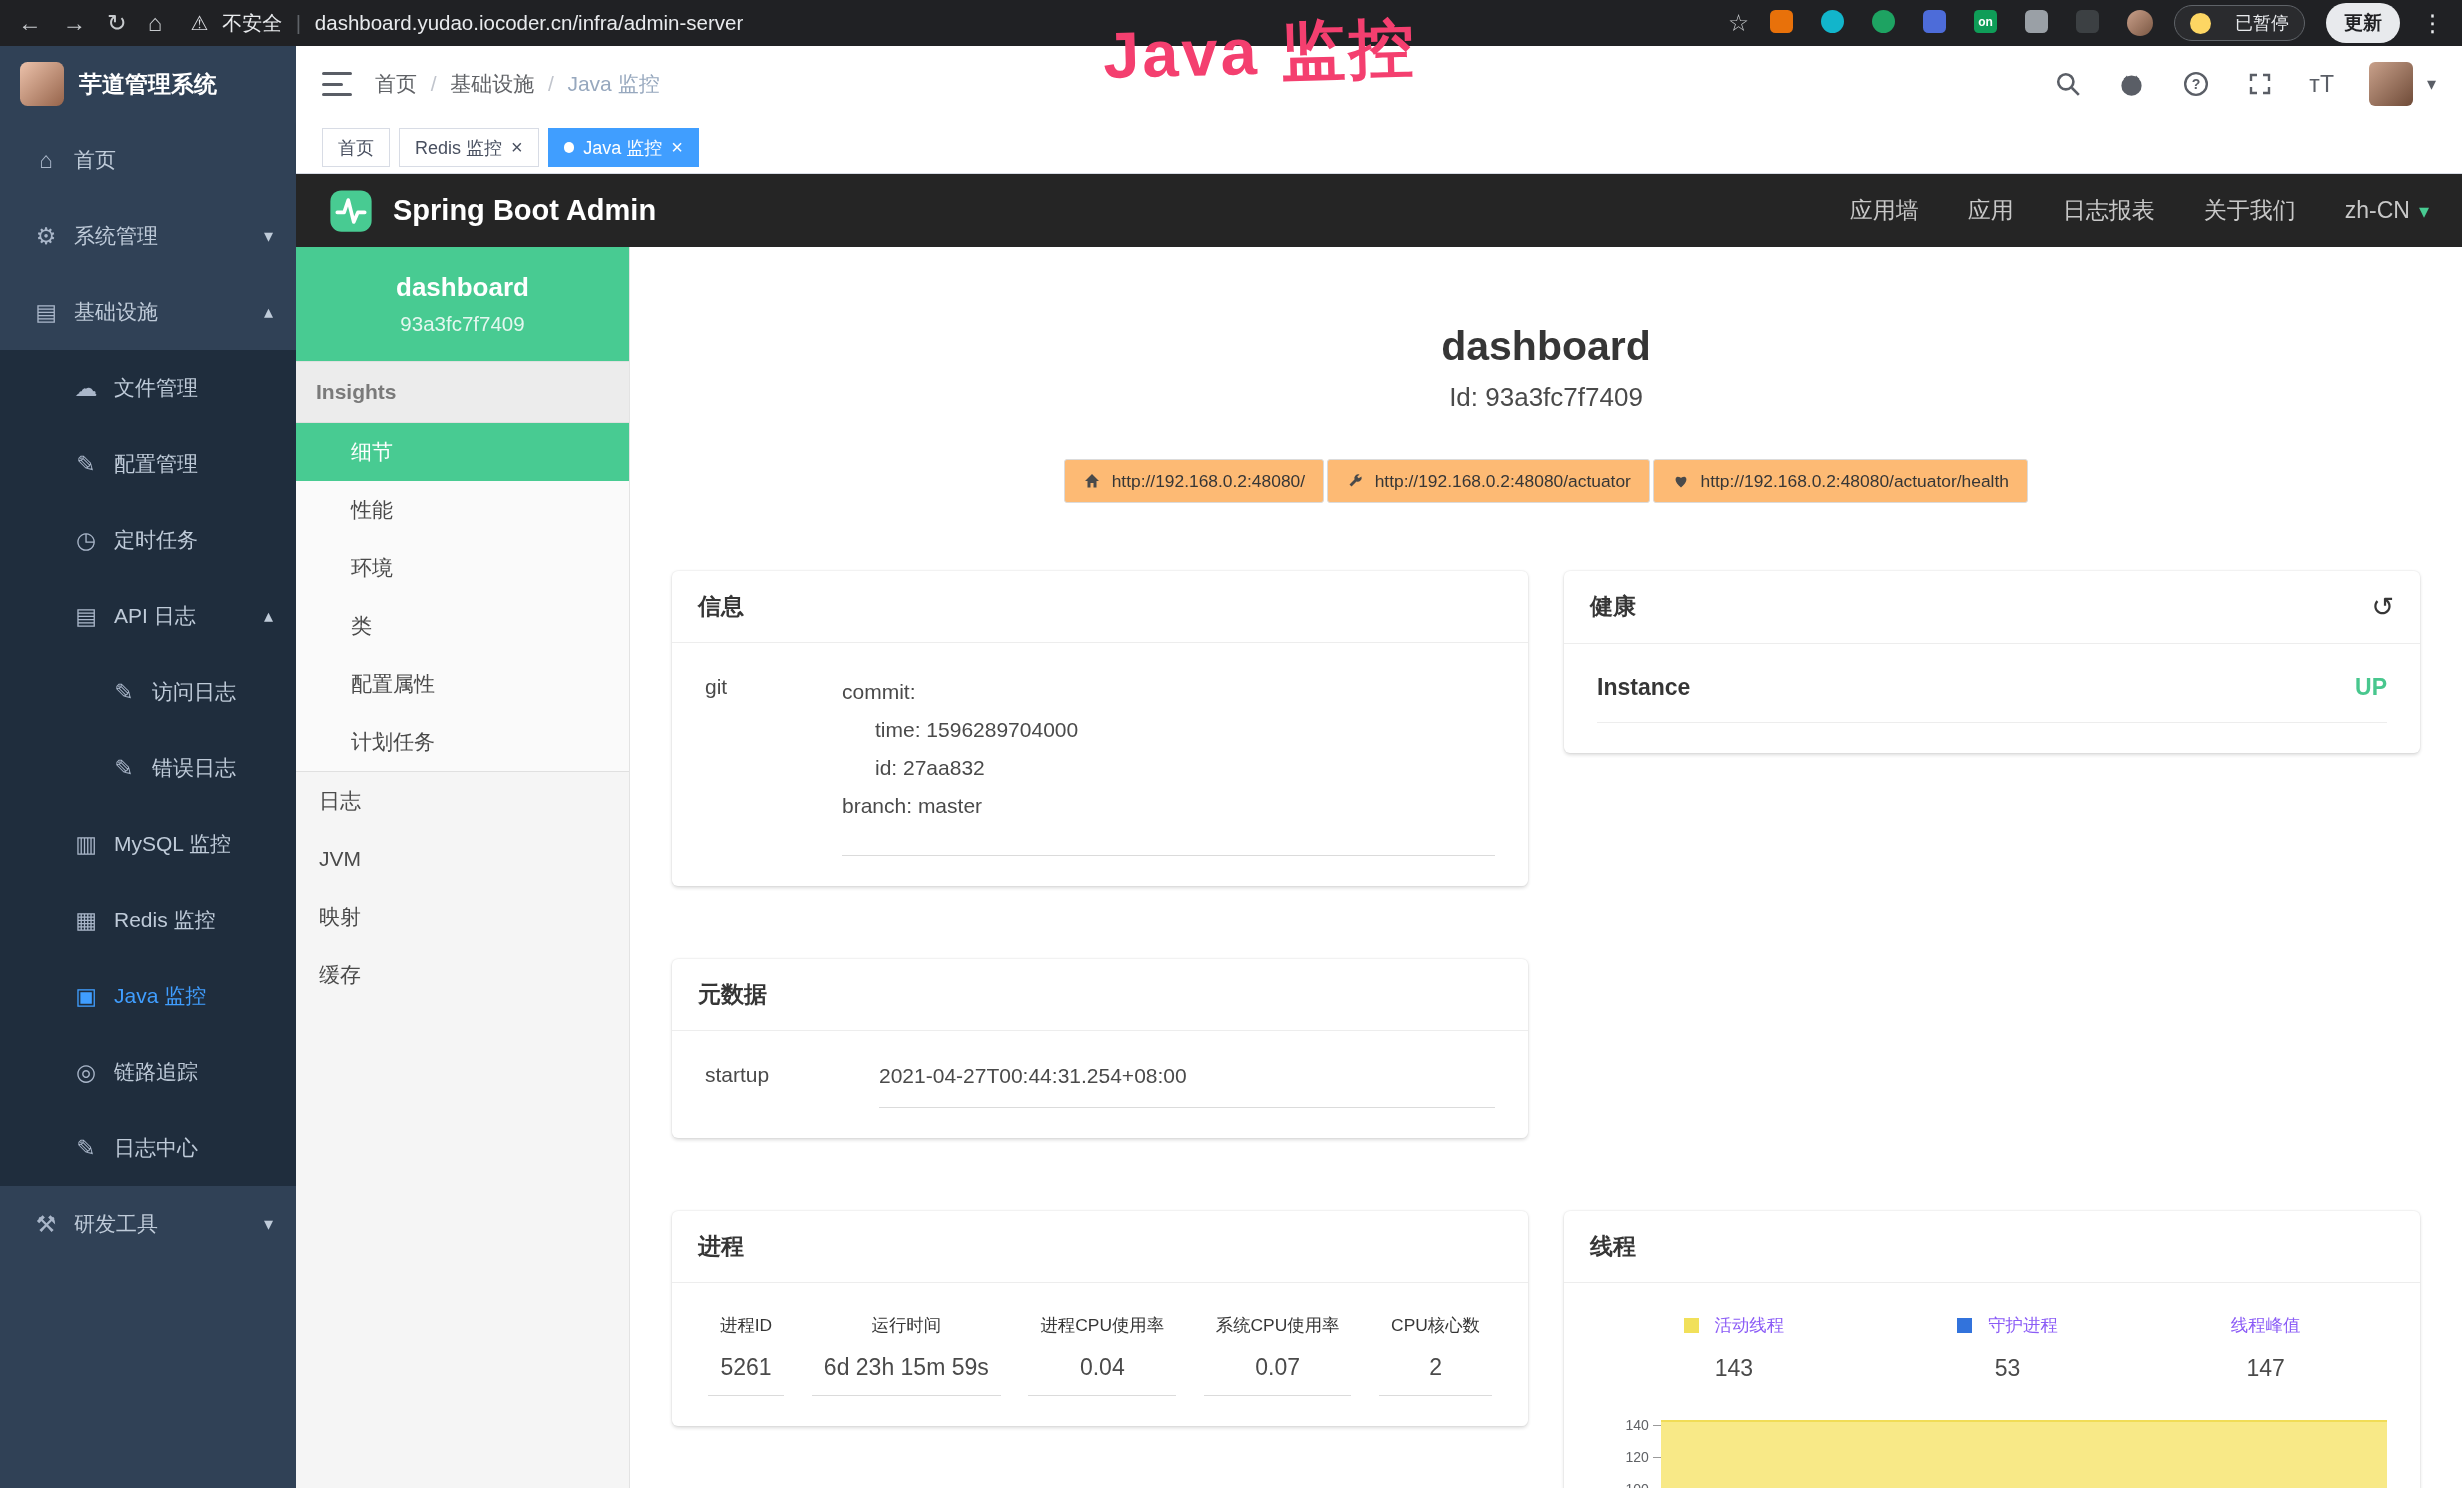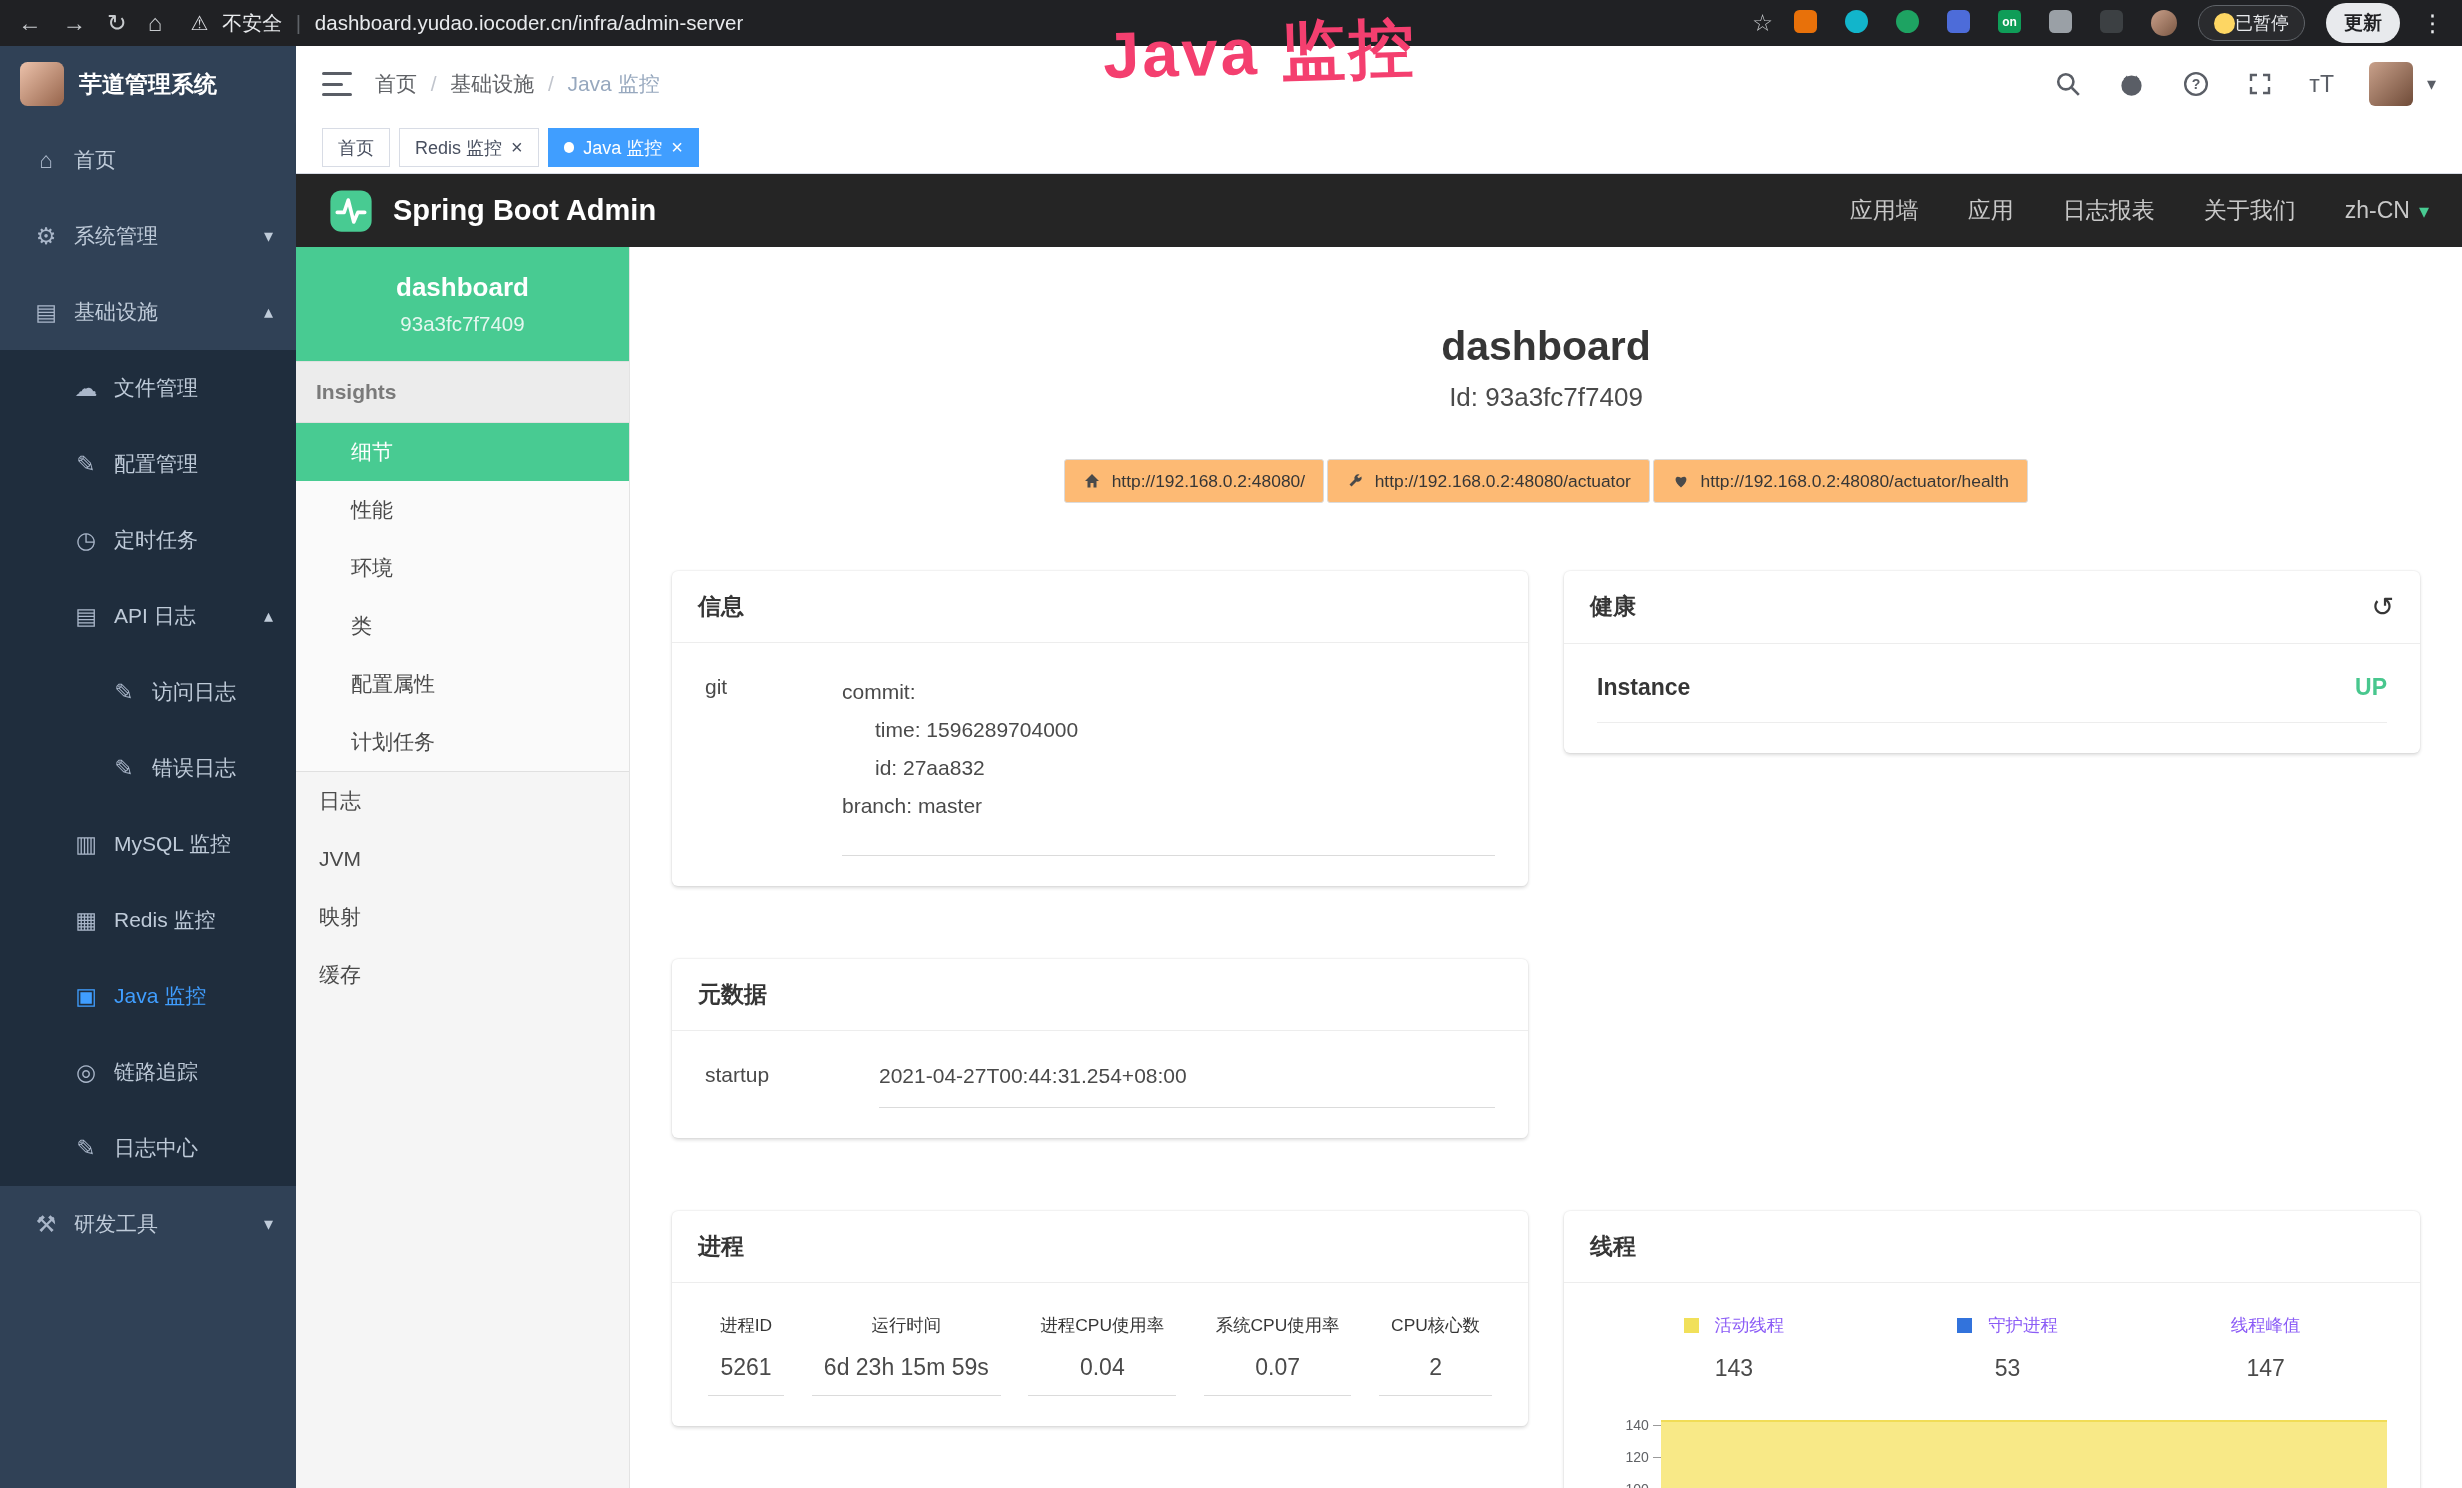--- a/index.html
+++ b/index.html
@@ -18,21 +18,21 @@
   .exts{display:flex;align-items:flex-start;gap:28px}
   .ext{width:23px;height:23px;border-radius:5.3px;display:inline-block}
   .ext.fox{background:#e8710a}
   .ext.drop{background:#12b5cb;border-radius:50%}
   .ext.ycircle{background:#1ea362;border-radius:50%}
   .ext.grid{background:#4d6cd9}
   .ext.onbadge{background:#0f9d58;border-radius:4.6px;color:#fff;font-size:12px;display:inline-flex;align-items:center;justify-content:center;font-weight:bold}
   .ext.feather{background:#9aa0a6}
   .ext.puzzle{background:#3c4043}
   .profile-dot{width:26px;height:26px;border-radius:50%;background:linear-gradient(135deg,#caa08a,#7a5743)}
-  .pill{display:inline-flex;align-items:center;gap:0;border:0.8px solid #5f6368;border-radius:758px;padding:5.3px 15px;font-size:18px;color:#e8eaed;background:#2a2b2e}
+  .pill{display:inline-flex;align-items:center;gap:24px;border:0.8px solid #5f6368;border-radius:758px;padding:5.3px 15px;font-size:18px;color:#e8eaed;background:#2a2b2e}
   .face{width:21px;height:21px;border-radius:50%;background:#fdd663;display:inline-block}
   .update{background:#e8eaed;color:#202124;border:none;border-radius:758px;padding:6.8px 18px;font-size:19px;font-weight:bold}
   .kebab{font-size:23px;color:#e8eaed}
 
   
   .app{display:flex;height:1449px}
   .sidebar{width:296px;flex:0 0 296px;background:#304156;color:#bfcbd9}
   .logo{height:76px;display:flex;align-items:center;gap:15px;padding-left:20px}
   .logo .avatar{width:44px;height:44px;border-radius:7.6px;background:linear-gradient(135deg,#ecc2ab,#96644b)}
   .logo .title{color:#fff;font-size:23px;font-weight:bold}

